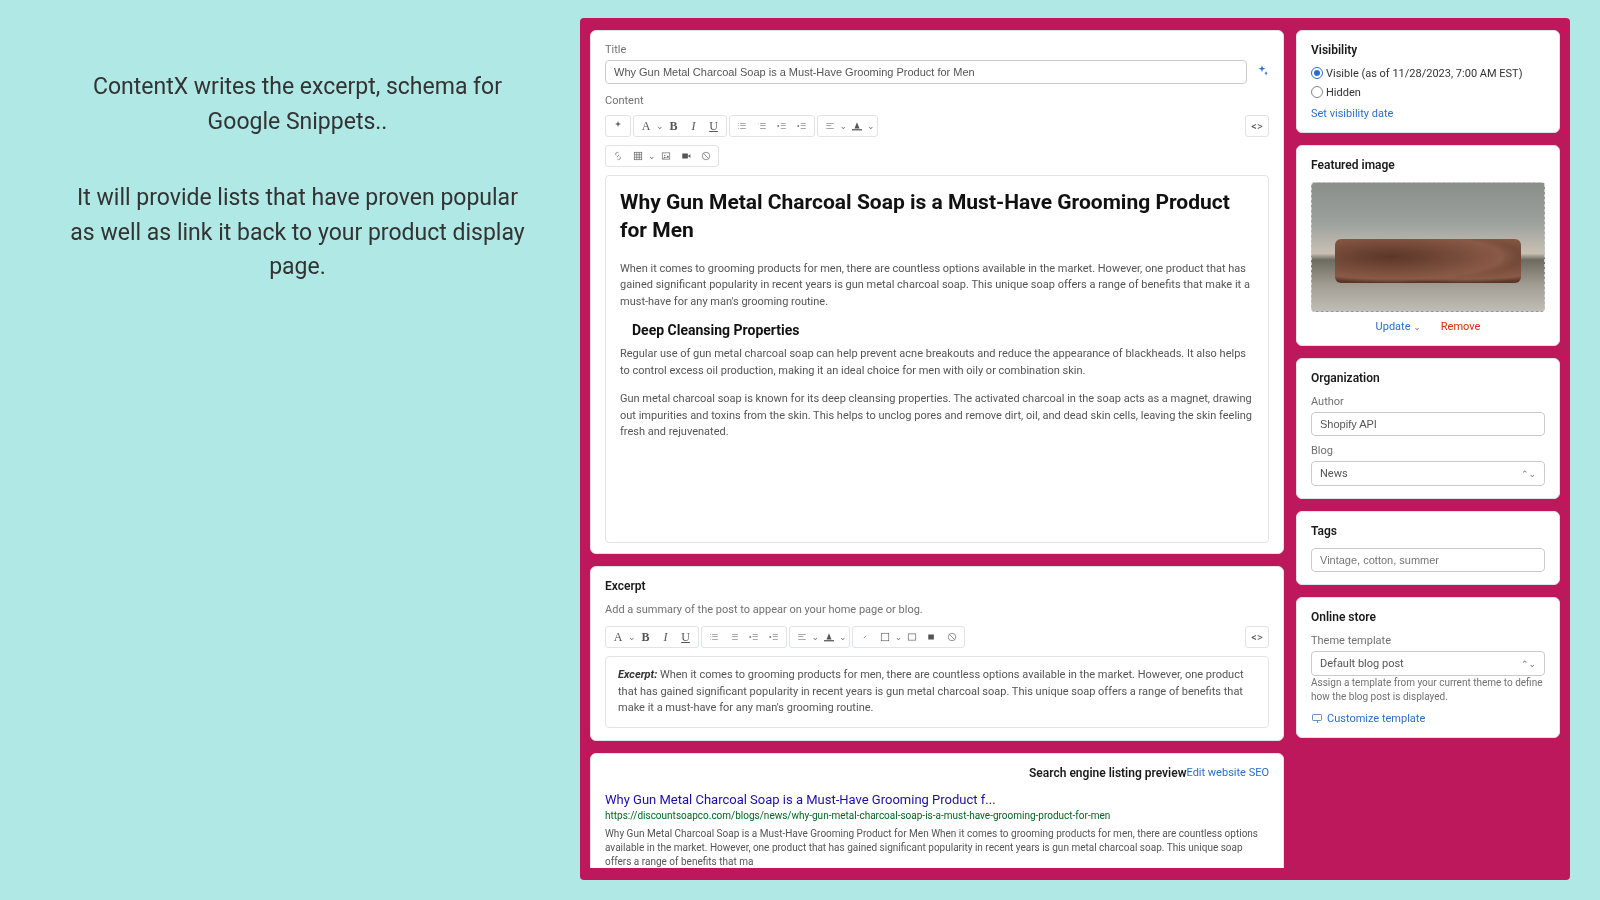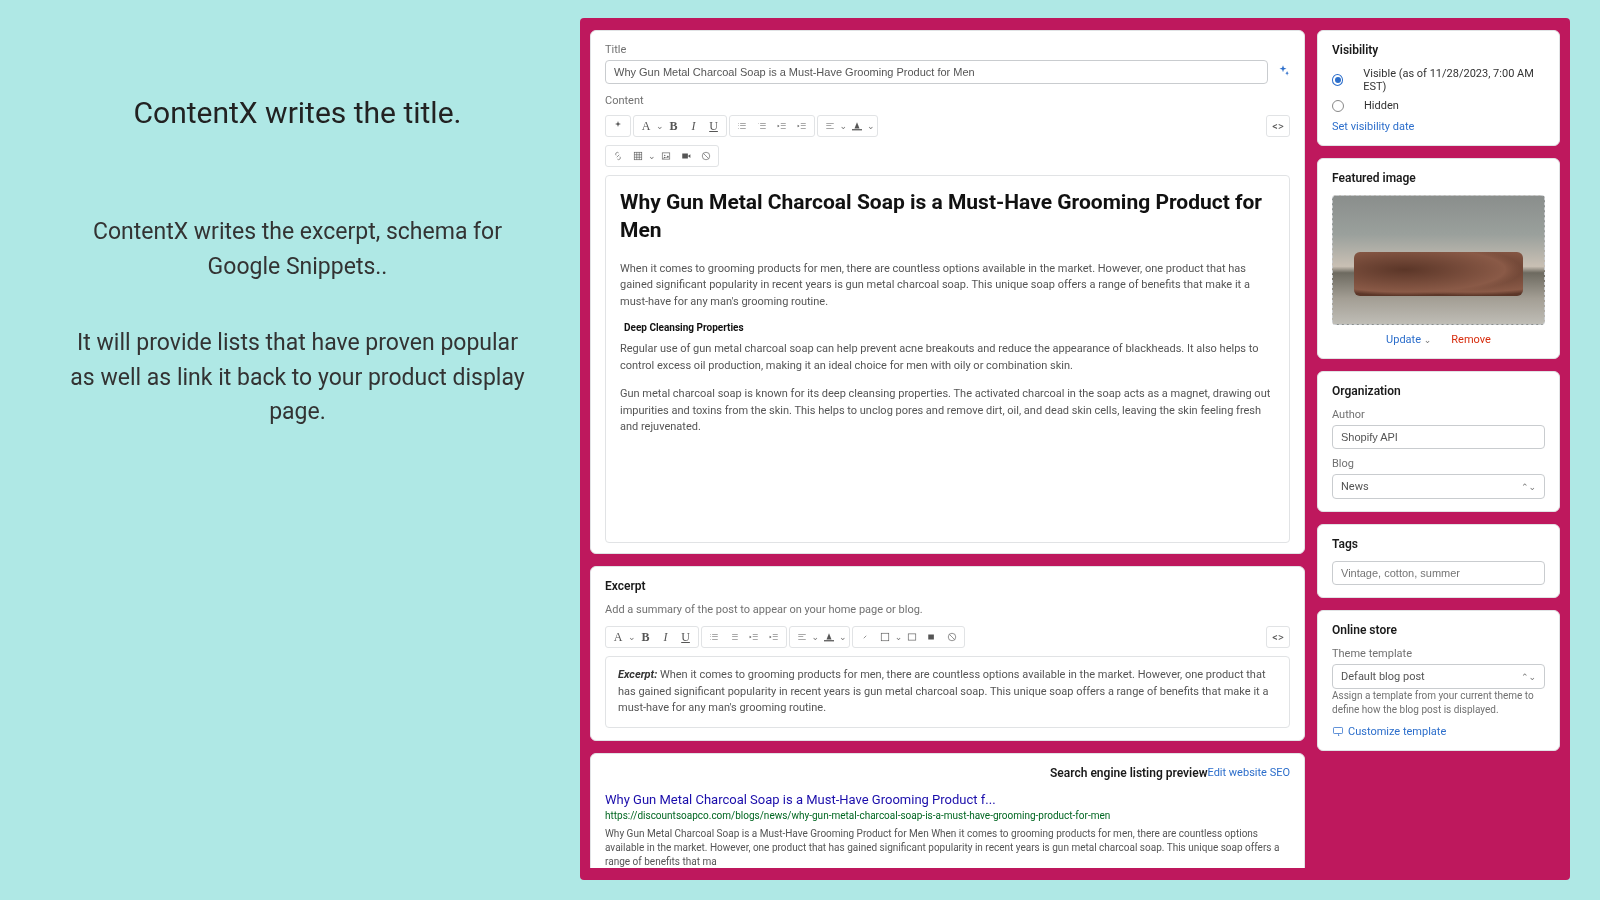--- a/index.html
+++ b/index.html
@@ -44,21 +44,21 @@
     overflow: hidden;
   }
   .main-col {
     flex: 1;
     display: flex;
     flex-direction: column;
     gap: 12px;
     overflow: hidden;
   }
   .side-col {
-    width: 243px;
+    width: 264px;
     display: flex;
     flex-direction: column;
     gap: 12px;
   }
   .card {
     background: #fff;
     border: 1px solid #e1e3e5;
     border-radius: 6px;
     padding: 12px 14px;
   }
@@ -153,24 +153,24 @@
     line-height:1.35;
     margin-bottom:16px;
   }
   .editor-body p {
     font-size:11px;
     line-height:1.5;
     color:#555;
     margin-bottom:12px;
   }
   .editor-body h3 {
-    font-size:10px;
+    font-size:14px;
     font-weight:700;
     color:#111;
-    margin:10px 4px 8px;
+    margin:10px 12px 8px;
   }
   .excerpt-help {
     font-size:11px;
     color:#717171;
     margin-bottom:10px;
   }
   .excerpt-body {
     border:1px solid #e1e3e5;
     border-radius:4px;
     padding:10px 12px;
@@ -205,22 +205,22 @@
     line-height:1.4;
   }
   .seo-desc {
     color:#555;
     font-size:10px;
     line-height:1.4;
   }
   
   .radio-row {
     display:flex;
-    align-items:center;
-    gap:20px;
+    align-items:flex-start;
+    gap:3px;
     font-size:11px;
     color:#333;
     margin-bottom:6px;
     cursor:pointer;
   }
   .radio {
     width:12px; height:12px; border-radius:50%;
     border:1px solid #888;
     display:inline-flex; align-items:center; justify-content:center;
   }
@@ -270,21 +270,20 @@
   }
   .chev {
     font-size:9px;
     color:#777;
   }
 </style>
 </head>
 <body>
 
 <div class="left-pane">
-  <h1>ContentX writes the title.</h1>
   <p>ContentX writes the excerpt, schema for Google Snippets..</p>
   <p>It will provide lists that have proven popular as well as link it back to your product display page.</p>
 </div>
 
 <div class="right-pane">
   <div class="main-col">
 
     <div class="card" style="padding-bottom:10px;">
       <div class="title-row">
         <div style="flex:1">

